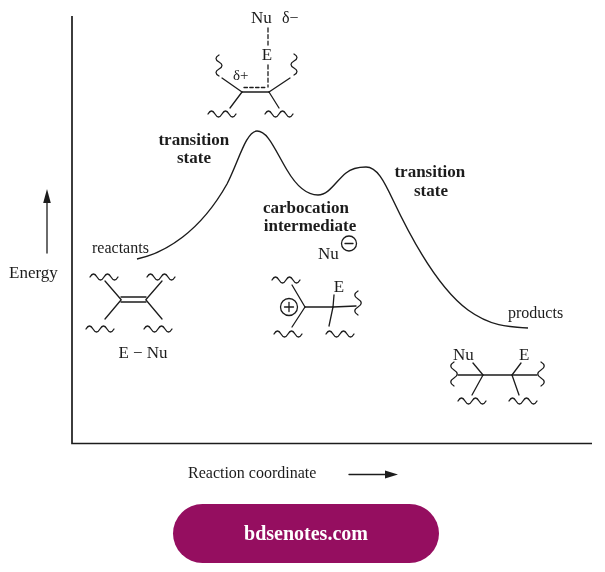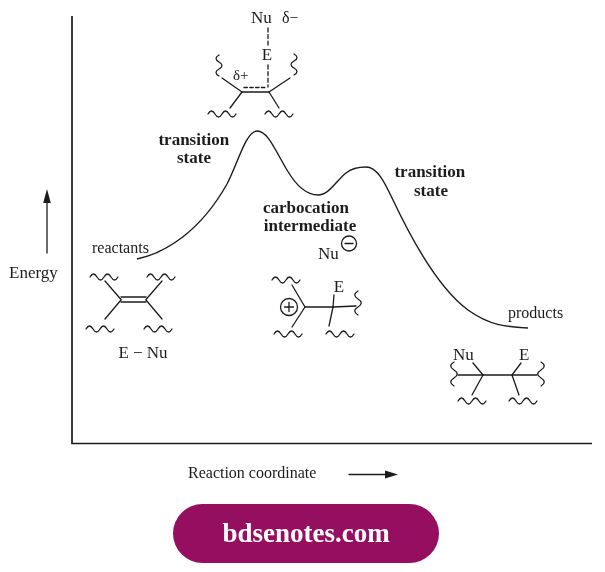--- a/index.html
+++ b/index.html
@@ -11,21 +11,21 @@
   .crv  { fill:none; stroke:var(--ink,#1c1c1c); stroke-width:1.4; }
   .dash { stroke-dasharray:4 2.6; }
   .dash2{ stroke-dasharray:3.4 2.4; }
   .fillshape { fill:var(--ink,#1c1c1c); stroke:none; }
   text  { fill:var(--ink,#1c1c1c); font-family:"Liberation Serif","DejaVu Serif",serif; }
   .t15 { font-size:15px; } .t16 { font-size:16px; } .t17 { font-size:17px; }
   .bold { font-size:17px; font-weight:700; }
   .banner { position:absolute; left:173px; top:504px; width:266px; height:59px;
             background:var(--banner-bg,#950e60); border-radius:30px;
             display:flex; align-items:center; justify-content:center; cursor:pointer; }
-  .banner span { color:var(--banner-text,#ffffff); font-size:27px; font-weight:700;
+  .banner span { color:var(--banner-text,#ffffff); font-size:20px; font-weight:700;
                  font-family:"Liberation Serif","DejaVu Serif",serif; }
 </style>
 </head>
 <body>
 
 <div class="stage">
   <svg width="605" height="572" viewBox="0 0 605 572">
 
     <path class="ax" d="M72 16 V443.5 H592"></path>
 

